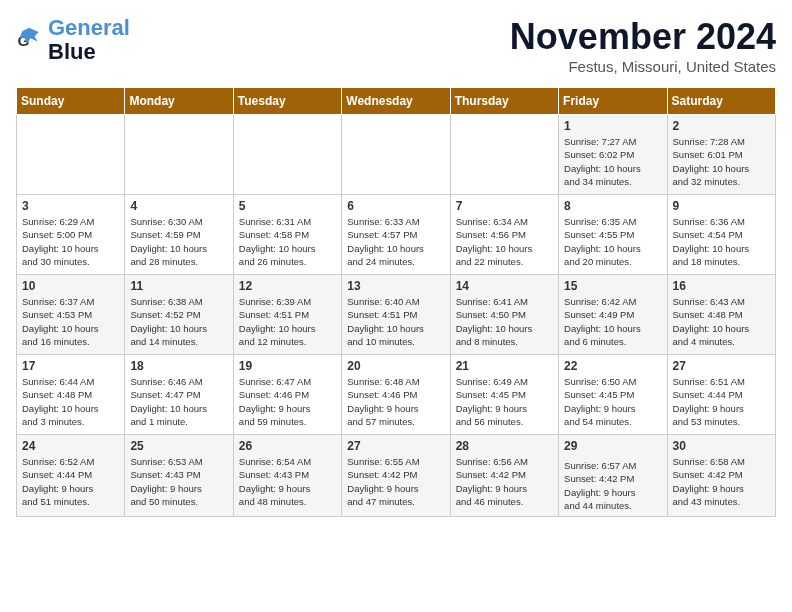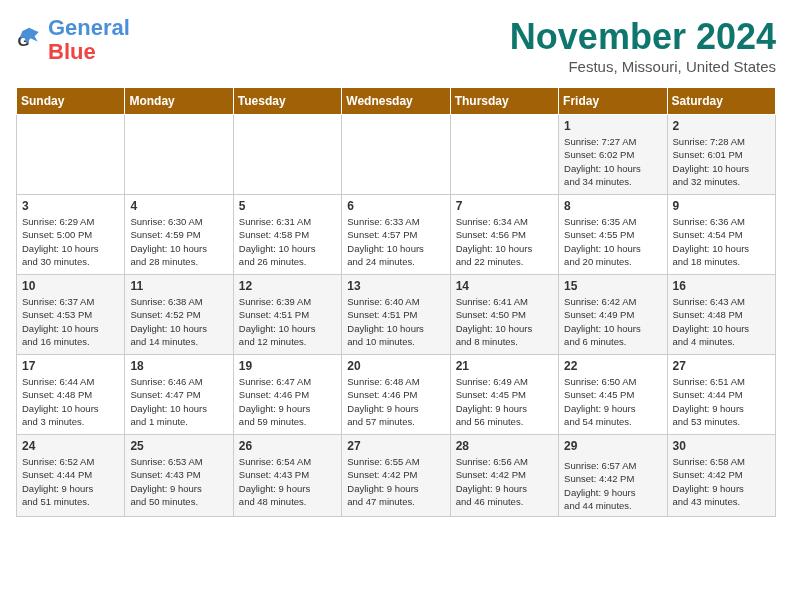--- a/index.html
+++ b/index.html
@@ -33,21 +33,21 @@
       width: 28px;
       height: 28px;
       margin-right: 4px;
     }
     .title-area {
       text-align: right;
     }
     .month-title {
       font-size: 36px;
       font-weight: bold;
-      color: #0f766e;
+      color: #0f172a;
     }
     .location {
       font-size: 15px;
       color: #555;
     }
     table {
       width: 100%;
       border-collapse: collapse;
       table-layout: fixed;
     }
@@ -95,21 +95,21 @@
     <svg class="logo-icon" viewBox="0 0 40 40" xmlns="http://www.w3.org/2000/svg">
       <text x="2" y="28" font-size="22" font-weight="bold" fill="#333" font-family="Arial">G</text>
       <polygon points="22,8 38,14 30,22 36,32 22,26 16,36 10,24 2,28 8,14 22,8" fill="#4a90d9" transform="translate(4,-2) scale(0.75)"></polygon>
       <polygon points="28,4 40,10 34,20 40,28 28,22 22,32 16,22 6,26 12,12 28,4" fill="#4a90d9" transform="translate(2,0) scale(0.6)"></polygon>
     </svg>
     <div>
       <div class="logo-text">
         <span>General</span>
       </div>
       <div class="logo-text">
-        <span style="color:#ef4444;">Blue</span>
+        <span style="color:#0f172a;">Blue</span>
       </div>
     </div>
   </div>
   <div class="title-area">
     <div class="month-title">November 2024</div>
     <div class="location">Festus, Missouri, United States</div>
   </div>
 </div>
 
 <table>

